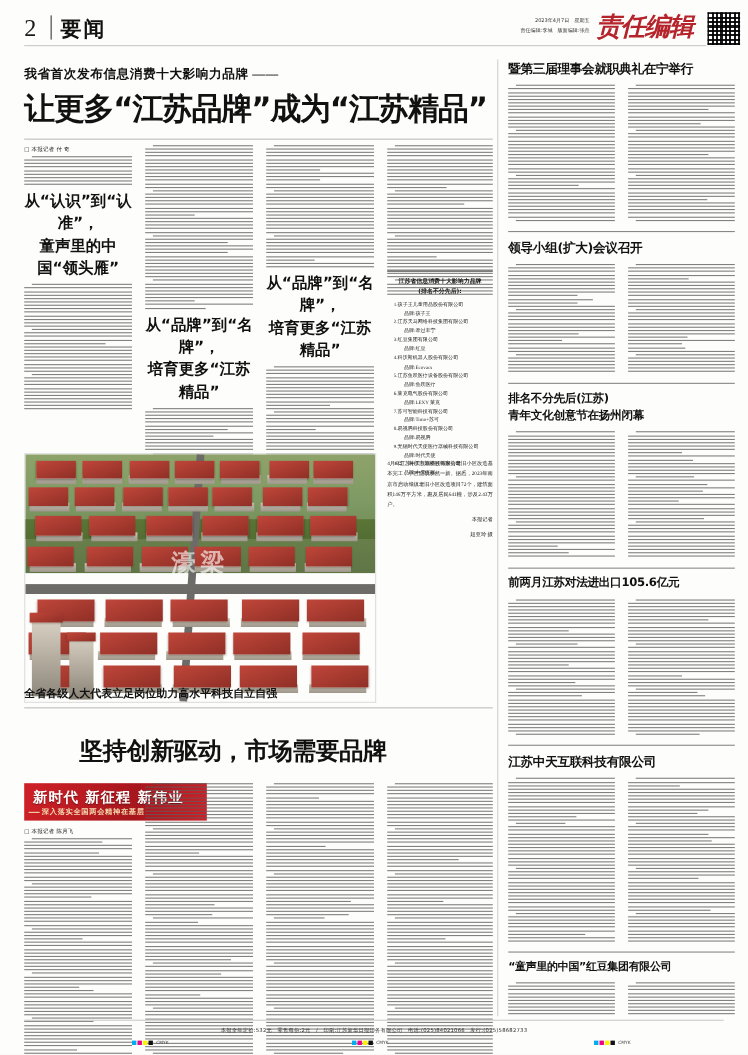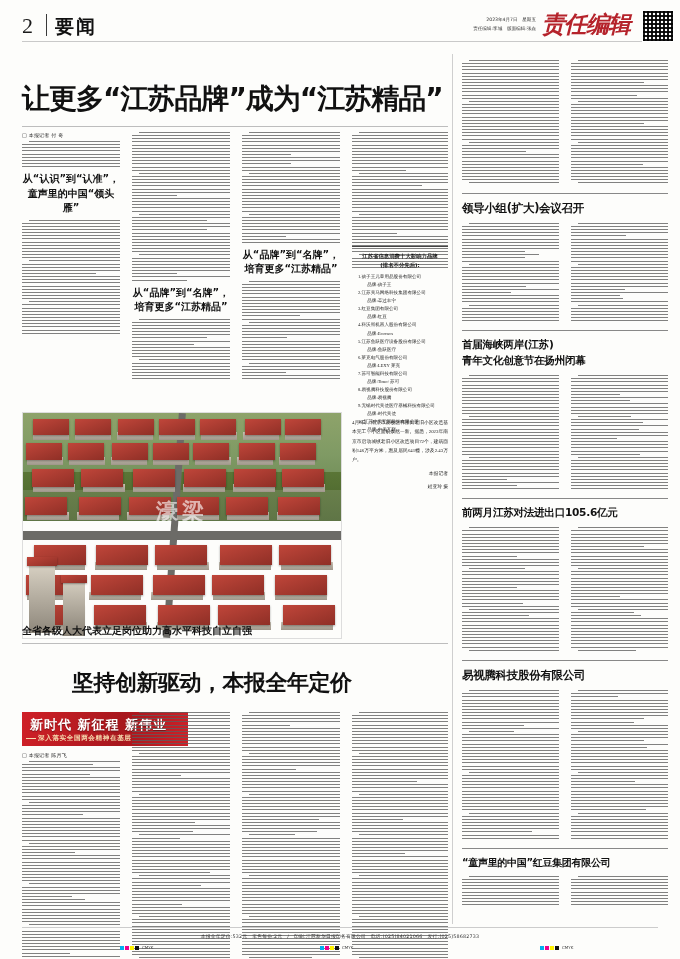--- a/index.html
+++ b/index.html
@@ -24,21 +24,21 @@
   .col{position:absolute;}
   .body-lines{font-size:0;line-height:0;}
   .ln{height:1px;background:#5d5d5d;margin-bottom:2.15px;opacity:.78;}
   .ln.i{margin-left:7px;}
   .byline{font-size:5px;color:#222;font-family:"DejaVu Sans",sans-serif;margin-bottom:3px;letter-spacing:.2px;}
 
   
   .lead-kicker{position:absolute;left:22px;top:60px;font-size:11.5px;font-weight:bold;color:#111;font-family:"Liberation Serif",serif;letter-spacing:.5px;}
   .lead-title{position:absolute;left:22px;top:80px;font-size:28px;font-weight:bold;color:#111;font-family:"DejaVu Sans",sans-serif;letter-spacing:-1px;white-space:nowrap;}
 
-  .subhead{font-size:10px;font-weight:bold;text-align:center;color:#111;font-family:"DejaVu Sans",sans-serif;line-height:1.45;margin:5px 0 4px;}
+  .subhead{font-size:14px;font-weight:bold;text-align:center;color:#111;font-family:"DejaVu Sans",sans-serif;line-height:1.45;margin:5px 0 4px;}
 
   
   .listbox{position:absolute;left:352px;top:246px;width:96px;}
   .listbox .lb-rule{height:1px;background:#444;margin-bottom:5px;}
   .listbox .lb-title{font-size:5.4px;font-weight:bold;text-align:center;color:#111;font-family:"DejaVu Sans",sans-serif;line-height:1.6;margin-bottom:4px;}
   .listbox .lb-item{font-size:4.6px;color:#222;line-height:1.75;font-family:"Liberation Serif",serif;padding-left:6px;}
 
   
   .photo{position:absolute;left:22px;top:412px;width:318px;height:225px;overflow:hidden;border:1px solid #ddd;}
   .photo .sky{position:absolute;left:0;top:0;width:100%;height:34%;background:linear-gradient(#8ea36a,#7f9a64 55%,#6f8b57);}
@@ -94,20 +94,21 @@
     <div class="mh-date">
       <div>2023年4月7日　星期五</div>
       <div>责任编辑:李城　版面编辑:张垚</div>
     </div>
     <div class="mh-logo">
       <span>责任编辑</span>
     </div>
     <div class="mh-qr"></div>
   </div>
 
+  <div class="lead-kicker">我省首次发布信息消费十大影响力品牌 ——</div>
   <div class="lead-title">让更多“江苏品牌”成为“江苏精品”</div>
 
   <div class="hrule" style="left:22px;top:126px;width:426px;"></div>
   <div class="vrule" style="left:452px;top:54px;height:870px;"></div>
 
   <div class="col" style="left:22px;top:132px;width:98px;">
     <div class="byline">□ 本报记者 付 奇</div>
     <div class="body-lines">
         <div class="ln i" style="width: 91px;"></div>
         <div class="ln" style="width: 98px;"></div>
@@ -499,21 +500,21 @@
 
   <div class="photo-cap">
     <div>4月6日，南京市鼓楼区韩家街老旧小区改造基本完工，小区面貌焕然一新。据悉，2023年南京市启动城镇老旧小区改造项目72个，建筑面积146万平方米，惠及居民641幢，涉及2.43万户。</div>
     <div class="photo-cred">本报记者</div>
     <div class="photo-cred">赵亚玲 摄</div>
   </div>
 
   <div class="hrule" style="left:22px;top:643px;width:426px;"></div>
 
   <div class="lead2-kicker">全省各级人大代表立足岗位助力高水平科技自立自强</div>
-  <div class="lead2-title">坚持创新驱动，本报全年定价</div>
+  <div class="lead2-title">坚持创新驱动，市场需要品牌</div>
 
   <div class="redbanner">
     <div class="rb-main">新时代 新征程 新伟业</div>
     <div class="rb-dash"></div>
     <div class="rb-sub">深入落实全国两会精神在基层</div>
   </div>
 
   <div class="col" style="left:22px;top:752px;width:98px;">
     <div class="byline">□ 本报记者 陈月飞</div>
     <div class="body-lines">
@@ -829,20 +830,21 @@
         <div class="ln" style="width: 96px;"></div>
         <div class="ln" style="width: 96px;"></div>
         <div class="ln" style="width: 96px;"></div>
         <div class="ln i" style="width: 89px;"></div>
       </div>
   </div>
 
   <div class="col" style="left:462px;top:54px;width:206px;">
 
     <div>
+      <div class="r-title">暨第三届理事会就职典礼在宁举行</div>
       <div style="display:flex;gap:12px;margin-top:6px;">
         <div style="width:97px;">
             <div class="body-lines">
               <div class="ln i" style="width: 90px;"></div>
               <div class="ln" style="width: 97px;"></div>
               <div class="ln" style="width: 97px;"></div>
               <div class="ln" style="width: 97px;"></div>
               <div class="ln" style="width: 97px;"></div>
               <div class="ln" style="width: 97px;"></div>
               <div class="ln" style="width: 97px;"></div>
@@ -1004,21 +1006,21 @@
               <div class="ln" style="width: 97px;"></div>
               <div class="ln" style="width: 97px;"></div>
             </div>
           </div>
       </div>
     </div>
 
     <div class="hr-d"></div>
 
     <div>
-      <div class="r-title sm">首届海峡两岸(江苏)</div>
+      <div class="r-title sm">排名不分先后(江苏)</div>
       <div class="r-title sm">青年文化创意节在扬州闭幕</div>
       <div style="display:flex;gap:12px;margin-top:6px;">
         <div style="width:97px;">
             <div class="body-lines">
               <div class="ln i" style="width: 90px;"></div>
               <div class="ln" style="width: 97px;"></div>
               <div class="ln" style="width: 97px;"></div>
               <div class="ln" style="width: 97px;"></div>
               <div class="ln" style="width: 97px;"></div>
               <div class="ln" style="width: 97px;"></div>
@@ -1191,21 +1193,21 @@
               <div class="ln" style="width: 97px;"></div>
               <div class="ln i" style="width: 58px;"></div>
             </div>
           </div>
       </div>
     </div>
 
     <div class="hr-d"></div>
 
     <div>
-      <div class="r-title">易视腾科技股份有限公司</div>
+      <div class="r-title">江苏中天互联科技有限公司</div>
       <div style="display:flex;gap:12px;margin-top:6px;">
         <div style="width:97px;">
             <div class="body-lines">
               <div class="ln i" style="width: 90px;"></div>
               <div class="ln" style="width: 97px;"></div>
               <div class="ln" style="width: 97px;"></div>
               <div class="ln" style="width: 97px;"></div>
               <div class="ln" style="width: 97px;"></div>
               <div class="ln" style="width: 97px;"></div>
               <div class="ln" style="width: 97px;"></div>

